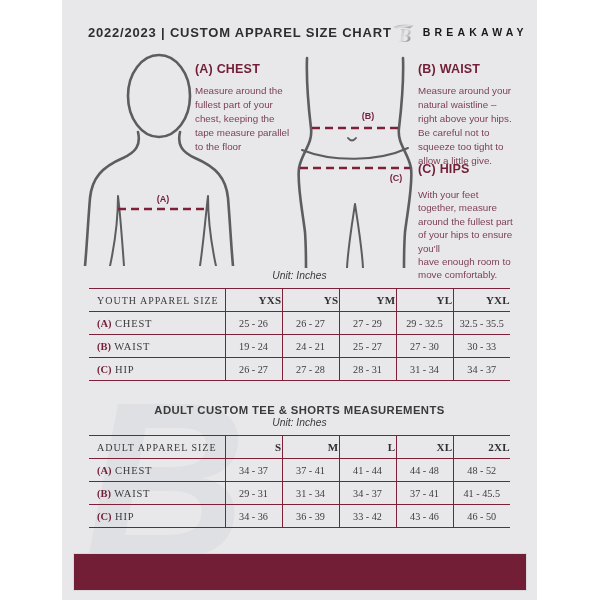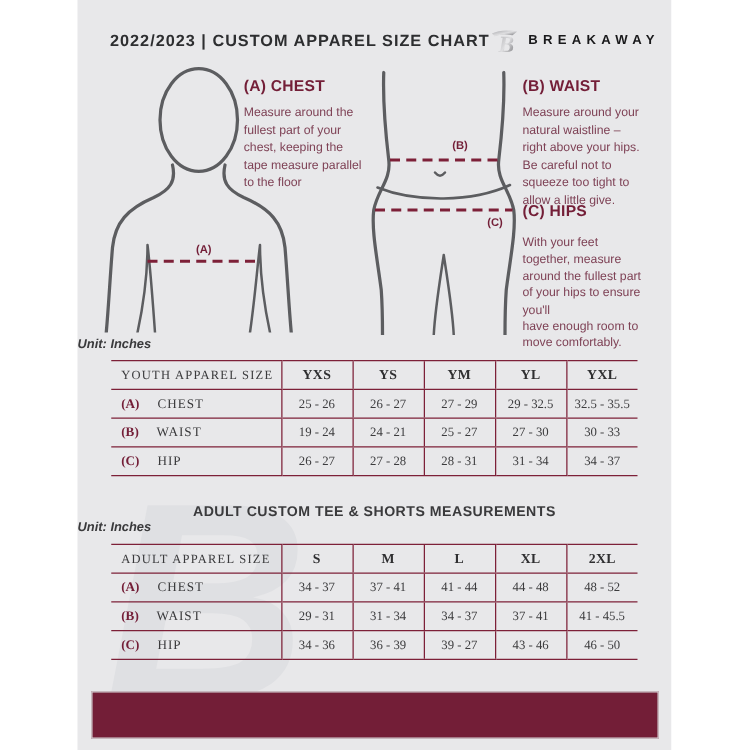--- a/index.html
+++ b/index.html
@@ -35,30 +35,30 @@
   .inst-c{left:356px;top:162px;width:120px;}
   .inst h3{font-size:12.5px;font-weight:bold;color:var(--maroon);letter-spacing:.2px;margin-bottom:8px;}
   .inst p{font-size:9.8px;line-height:14px;color:var(--body-maroon);white-space:pre-line;}
   .inst-c p{line-height:13.4px;margin-top:12px;}
 
   
   .tbl-block{position:absolute;left:0;width:100%;z-index:1;}
   .tbl-youth{top:269px;}
   .tbl-adult{top:404px;}
   .tbl-title{text-align:center;font-size:11.3px;font-weight:bold;letter-spacing:.4px;color:#3a3a3c;}
-  .tbl-unit{font-size:10.3px;font-style:italic;color:#3a3a3c;margin-top:1px;font-weight:bold;}
+  .tbl-unit{text-align:center;font-size:10.3px;font-style:italic;color:#3a3a3c;margin-top:1px;}
   .mtable{border-collapse:collapse;table-layout:fixed;width:421px;margin:7px auto 0;font-family:Liberation Serif, serif;}
   .mtable tr{height:23px;}
   .mtable th,.mtable td{border-top:1.5px solid var(--line);border-bottom:1.5px solid var(--line);vertical-align:middle;background:transparent;}
   .mtable th+th,.mtable td+td{border-left:1.3px solid var(--line);}
   .label-head{font-weight:normal;font-size:10px;letter-spacing:1px;color:#3a3a3c;text-align:left;padding-left:8px;}
-  .size-head{font-size:11px;font-weight:bold;color:#2f2f31;text-align:center;letter-spacing:.3px;}
+  .size-head{font-size:11px;font-weight:bold;color:#2f2f31;text-align:right;letter-spacing:.3px;}
   .label-cell{text-align:left;padding-left:8px;font-size:10.5px;}
   .label-cell .prefix{font-weight:bold;color:var(--maroon);}
-  .label-cell .mname{color:#3a3a3c;letter-spacing:.8px;padding-left:11px;}
+  .label-cell .mname{color:#3a3a3c;letter-spacing:.8px;}
   .val-cell{font-size:10.2px;color:#3c3c3e;text-align:center;}
 
   
   .watermark{position:absolute;left:22px;top:386px;font-size:225px;line-height:.85;font-weight:bold;font-style:italic;color:#dfe0e3;z-index:0;user-select:none;}
   .footer-bar{position:absolute;left:11px;top:553px;width:454px;height:38px;background:var(--maroon);border:1px solid #d9d9db;z-index:2;}
 </style>
 </head>
 <body>
 
 <div class="canvas">
@@ -219,21 +219,21 @@
                 <td class="val-cell">29 - 31</td>
                 <td class="val-cell">31 - 34</td>
                 <td class="val-cell">34 - 37</td>
                 <td class="val-cell">37 - 41</td>
                 <td class="val-cell">41 - 45.5</td>
               </tr>
               <tr>
                 <td class="label-cell"><span class="prefix">(C)</span><span class="mname"> HIP</span></td>
                 <td class="val-cell">34 - 36</td>
                 <td class="val-cell">36 - 39</td>
-                <td class="val-cell">39 - 27</td>
+                <td class="val-cell">33 - 42</td>
                 <td class="val-cell">43 - 46</td>
                 <td class="val-cell">46 - 50</td>
               </tr>
             </tbody>
           </table>
         </div>
     </div>
 
     <div class="footer-bar"></div>
 

